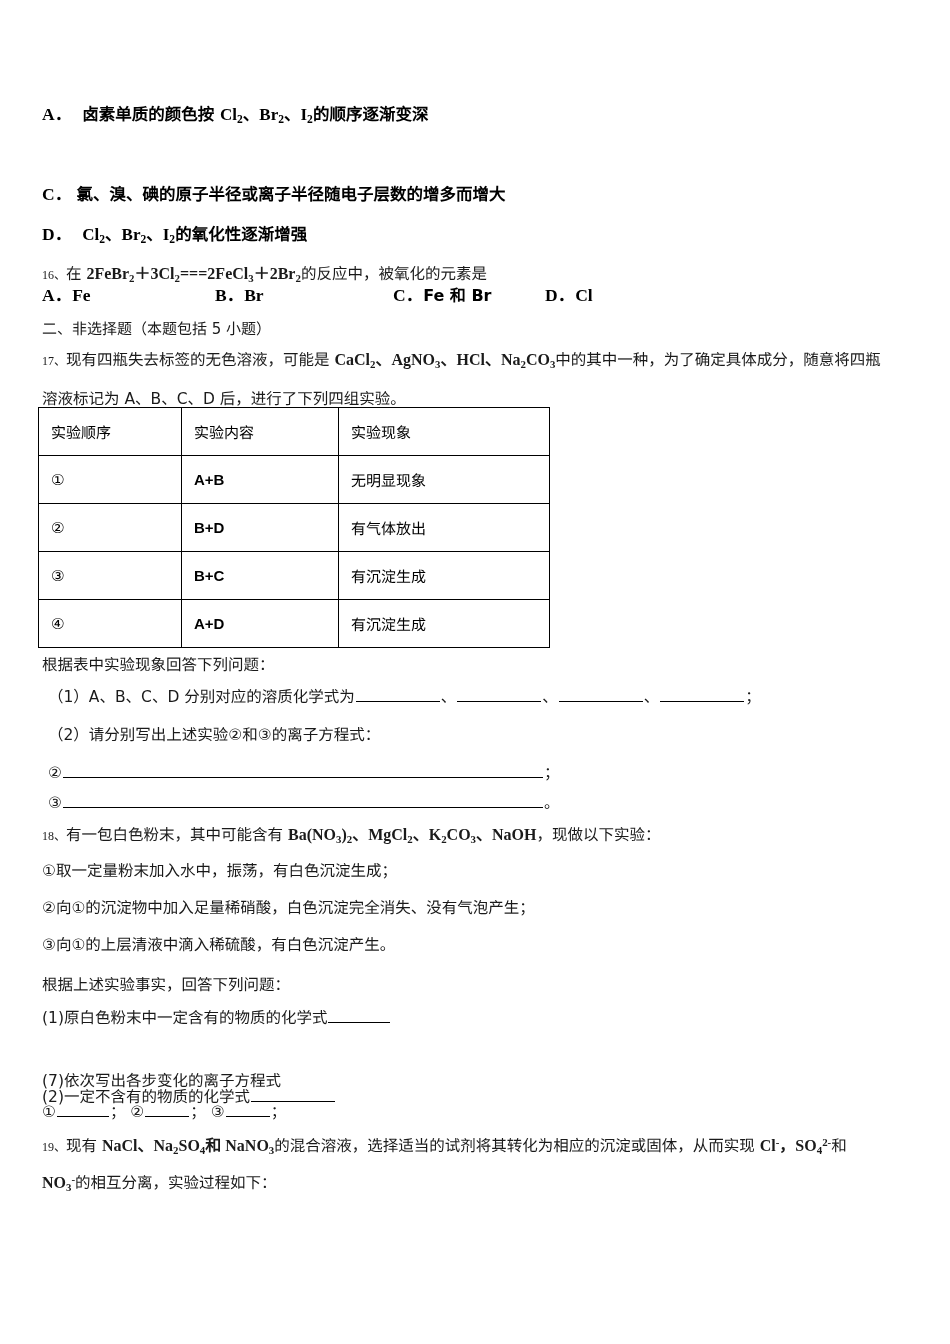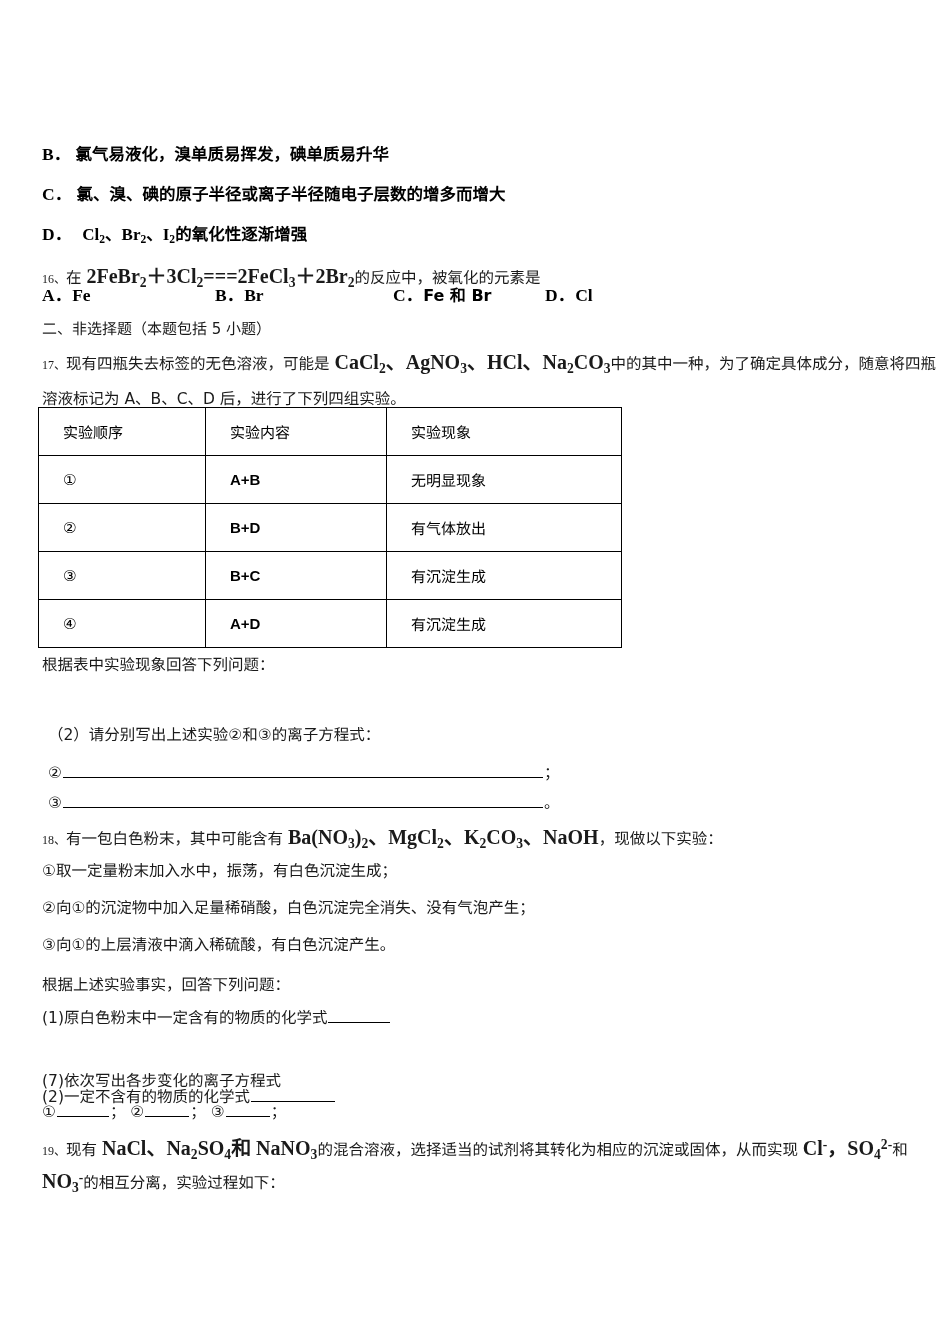--- a/index.html
+++ b/index.html
@@ -76,41 +76,41 @@
   .para {
     position: absolute;
     left: 42px;
     font-family: "DejaVu Sans", "Liberation Sans", sans-serif;
     font-size: 15.5px;
     white-space: nowrap;
     color: #1a1a1a;
   }
   .para .sci {
     font-family: "Liberation Serif", serif;
-    font-size: 20px;
+    font-size: 16px;
     font-weight: bold;
   }
   .para .num {
     font-family: "Liberation Serif", serif;
     font-size: 12px;
   }
 
   
   .exp-table {
     position: absolute;
     left: 38px;
     top: 407px;
     border-collapse: collapse;
     font-family: "DejaVu Sans", "Liberation Sans", sans-serif;
     font-size: 15px;
   }
   .exp-table td {
     border: 1px solid #000000;
     height: 47px;
-    padding: 0 24px;
+    padding: 0 12px;
     vertical-align: middle;
     white-space: nowrap;
   }
   .exp-table td.c0 { width: 118px; }
   .exp-table td.c1 { width: 132px; font-family: "Liberation Sans", sans-serif; font-weight: bold; font-size: 15px; }
   .exp-table td.c2 { width: 186px; }
   .exp-table tr.head td { font-size: 15px; }
   .exp-table .circnum {
     font-family: "DejaVu Sans", sans-serif;
     font-size: 15px;
@@ -130,25 +130,25 @@
 
   .sep {
     font-family: "DejaVu Sans", sans-serif;
   }
 </style>
 </head>
 <body style="background: rgb(255, 255, 255);">
 
 <div class="page">
 
-
-  <div class="choice-line" style="top:140px;">
-    <span class="lbl">B．</span>
-    <span class="txt">氯气易液化，溴单质易挥发，碘单质易升华</span>
-  </div>
+  <div class="choice-line" style="top:100px;">
+    <span class="lbl">A．</span>
+    <span class="txt">&nbsp;卤素单质的颜色按 <span class="sym">Cl<sub>2</sub></span>、<span class="sym">Br<sub>2</sub></span>、<span class="sym">I<sub>2</sub></span>的顺序逐渐变深</span>
+  </div>
+
 
   <div class="choice-line" style="top:180px;">
     <span class="lbl">C．</span>
     <span class="txt">氯、溴、碘的原子半径或离子半径随电子层数的增多而增大</span>
   </div>
 
   <div class="choice-line" style="top:220px;">
     <span class="lbl">D．</span>
     <span class="txt">&nbsp;<span class="sym">Cl<sub>2</sub></span>、<span class="sym">Br<sub>2</sub></span>、<span class="sym">I<sub>2</sub></span>的氧化性逐渐增强</span>
   </div>
@@ -204,20 +204,23 @@
       <tr>
         <td class="c0 circnum">④</td>
         <td class="c1">A+D</td>
         <td class="c2">有沉淀生成</td>
       </tr>
     </tbody>
   </table>
 
   <div class="para" style="top:652px;">根据表中实验现象回答下列问题：</div>
 
+  <div class="para" style="top:684px; left:48px;">
+    <span>（1）A、B、C、D 分别对应的溶质化学式为</span><span class="blank b-md"></span><span class="sep">、</span><span class="blank b-md"></span><span class="sep">、</span><span class="blank b-md"></span><span class="sep">、</span><span class="blank b-md"></span><span>；</span>
+  </div>
 
   <div class="para" style="top:722px; left:48px;">（2）请分别写出上述实验②和③的离子方程式：</div>
 
   <div class="para" style="top:760px; left:48px;">
     <span>②</span><span class="blank b-xxl"></span><span>；</span>
   </div>
   <div class="para" style="top:790px; left:48px;">
     <span>③</span><span class="blank b-xxl"></span><span>。</span>
   </div>
 

